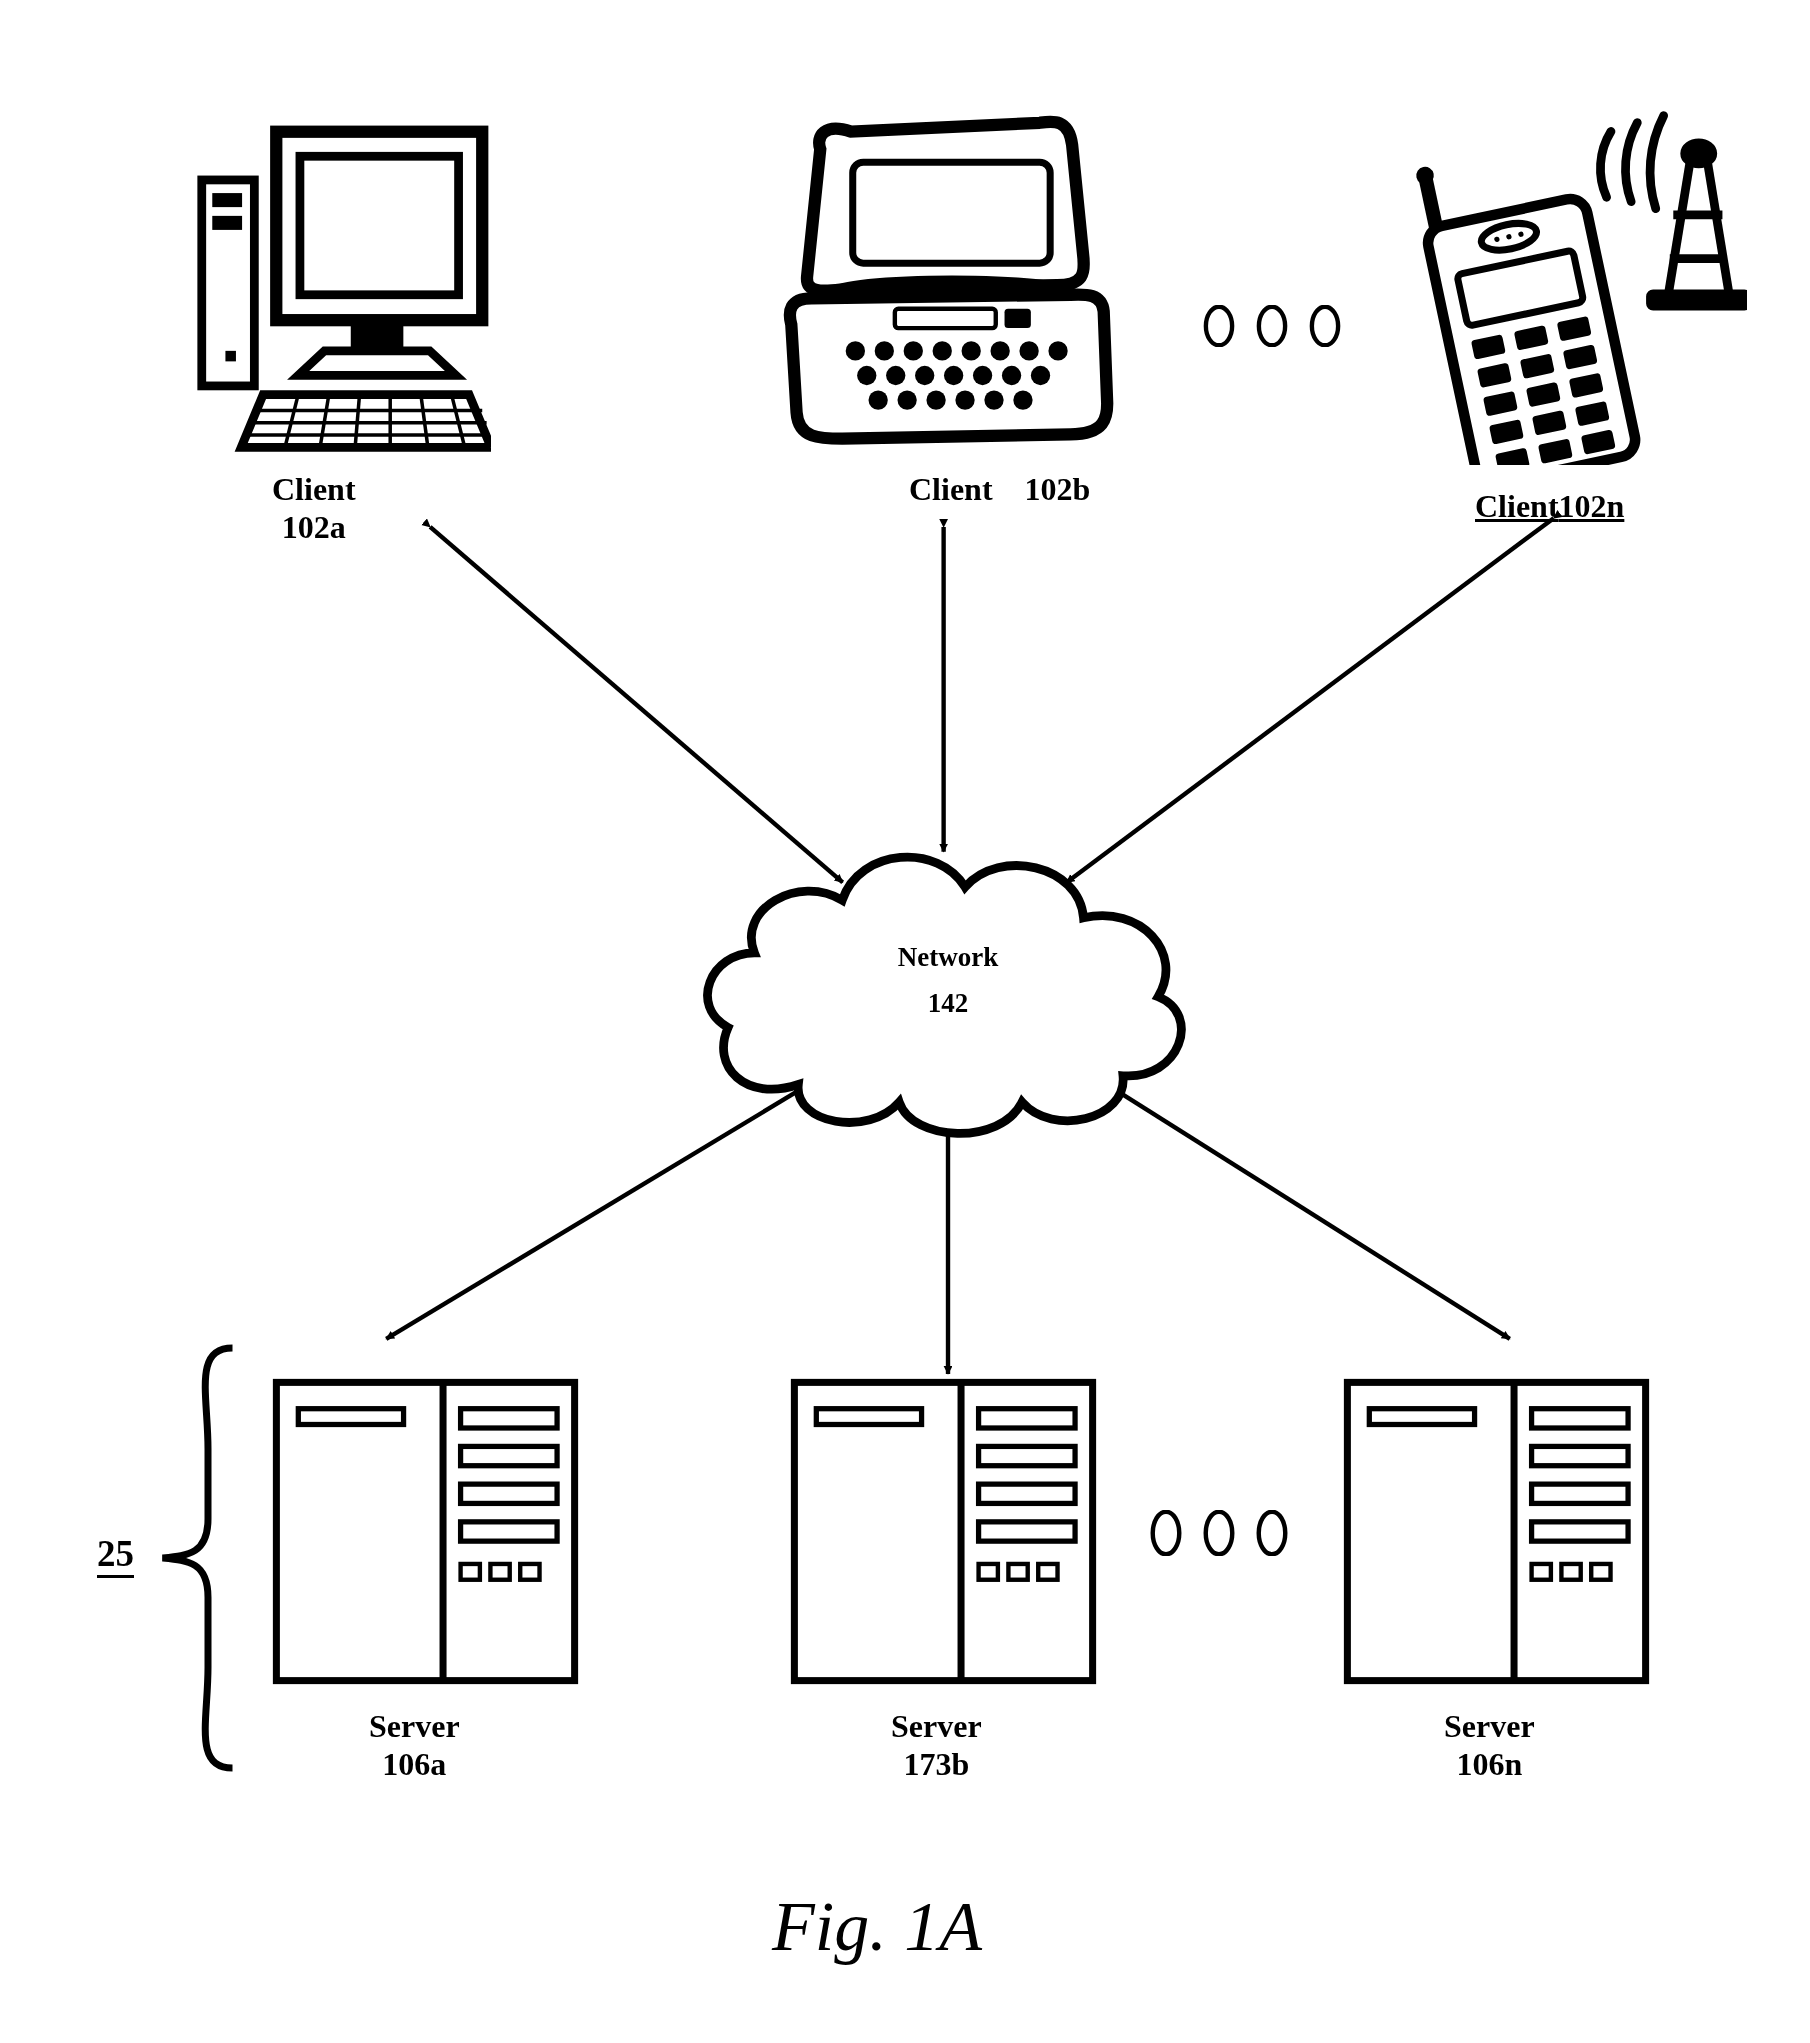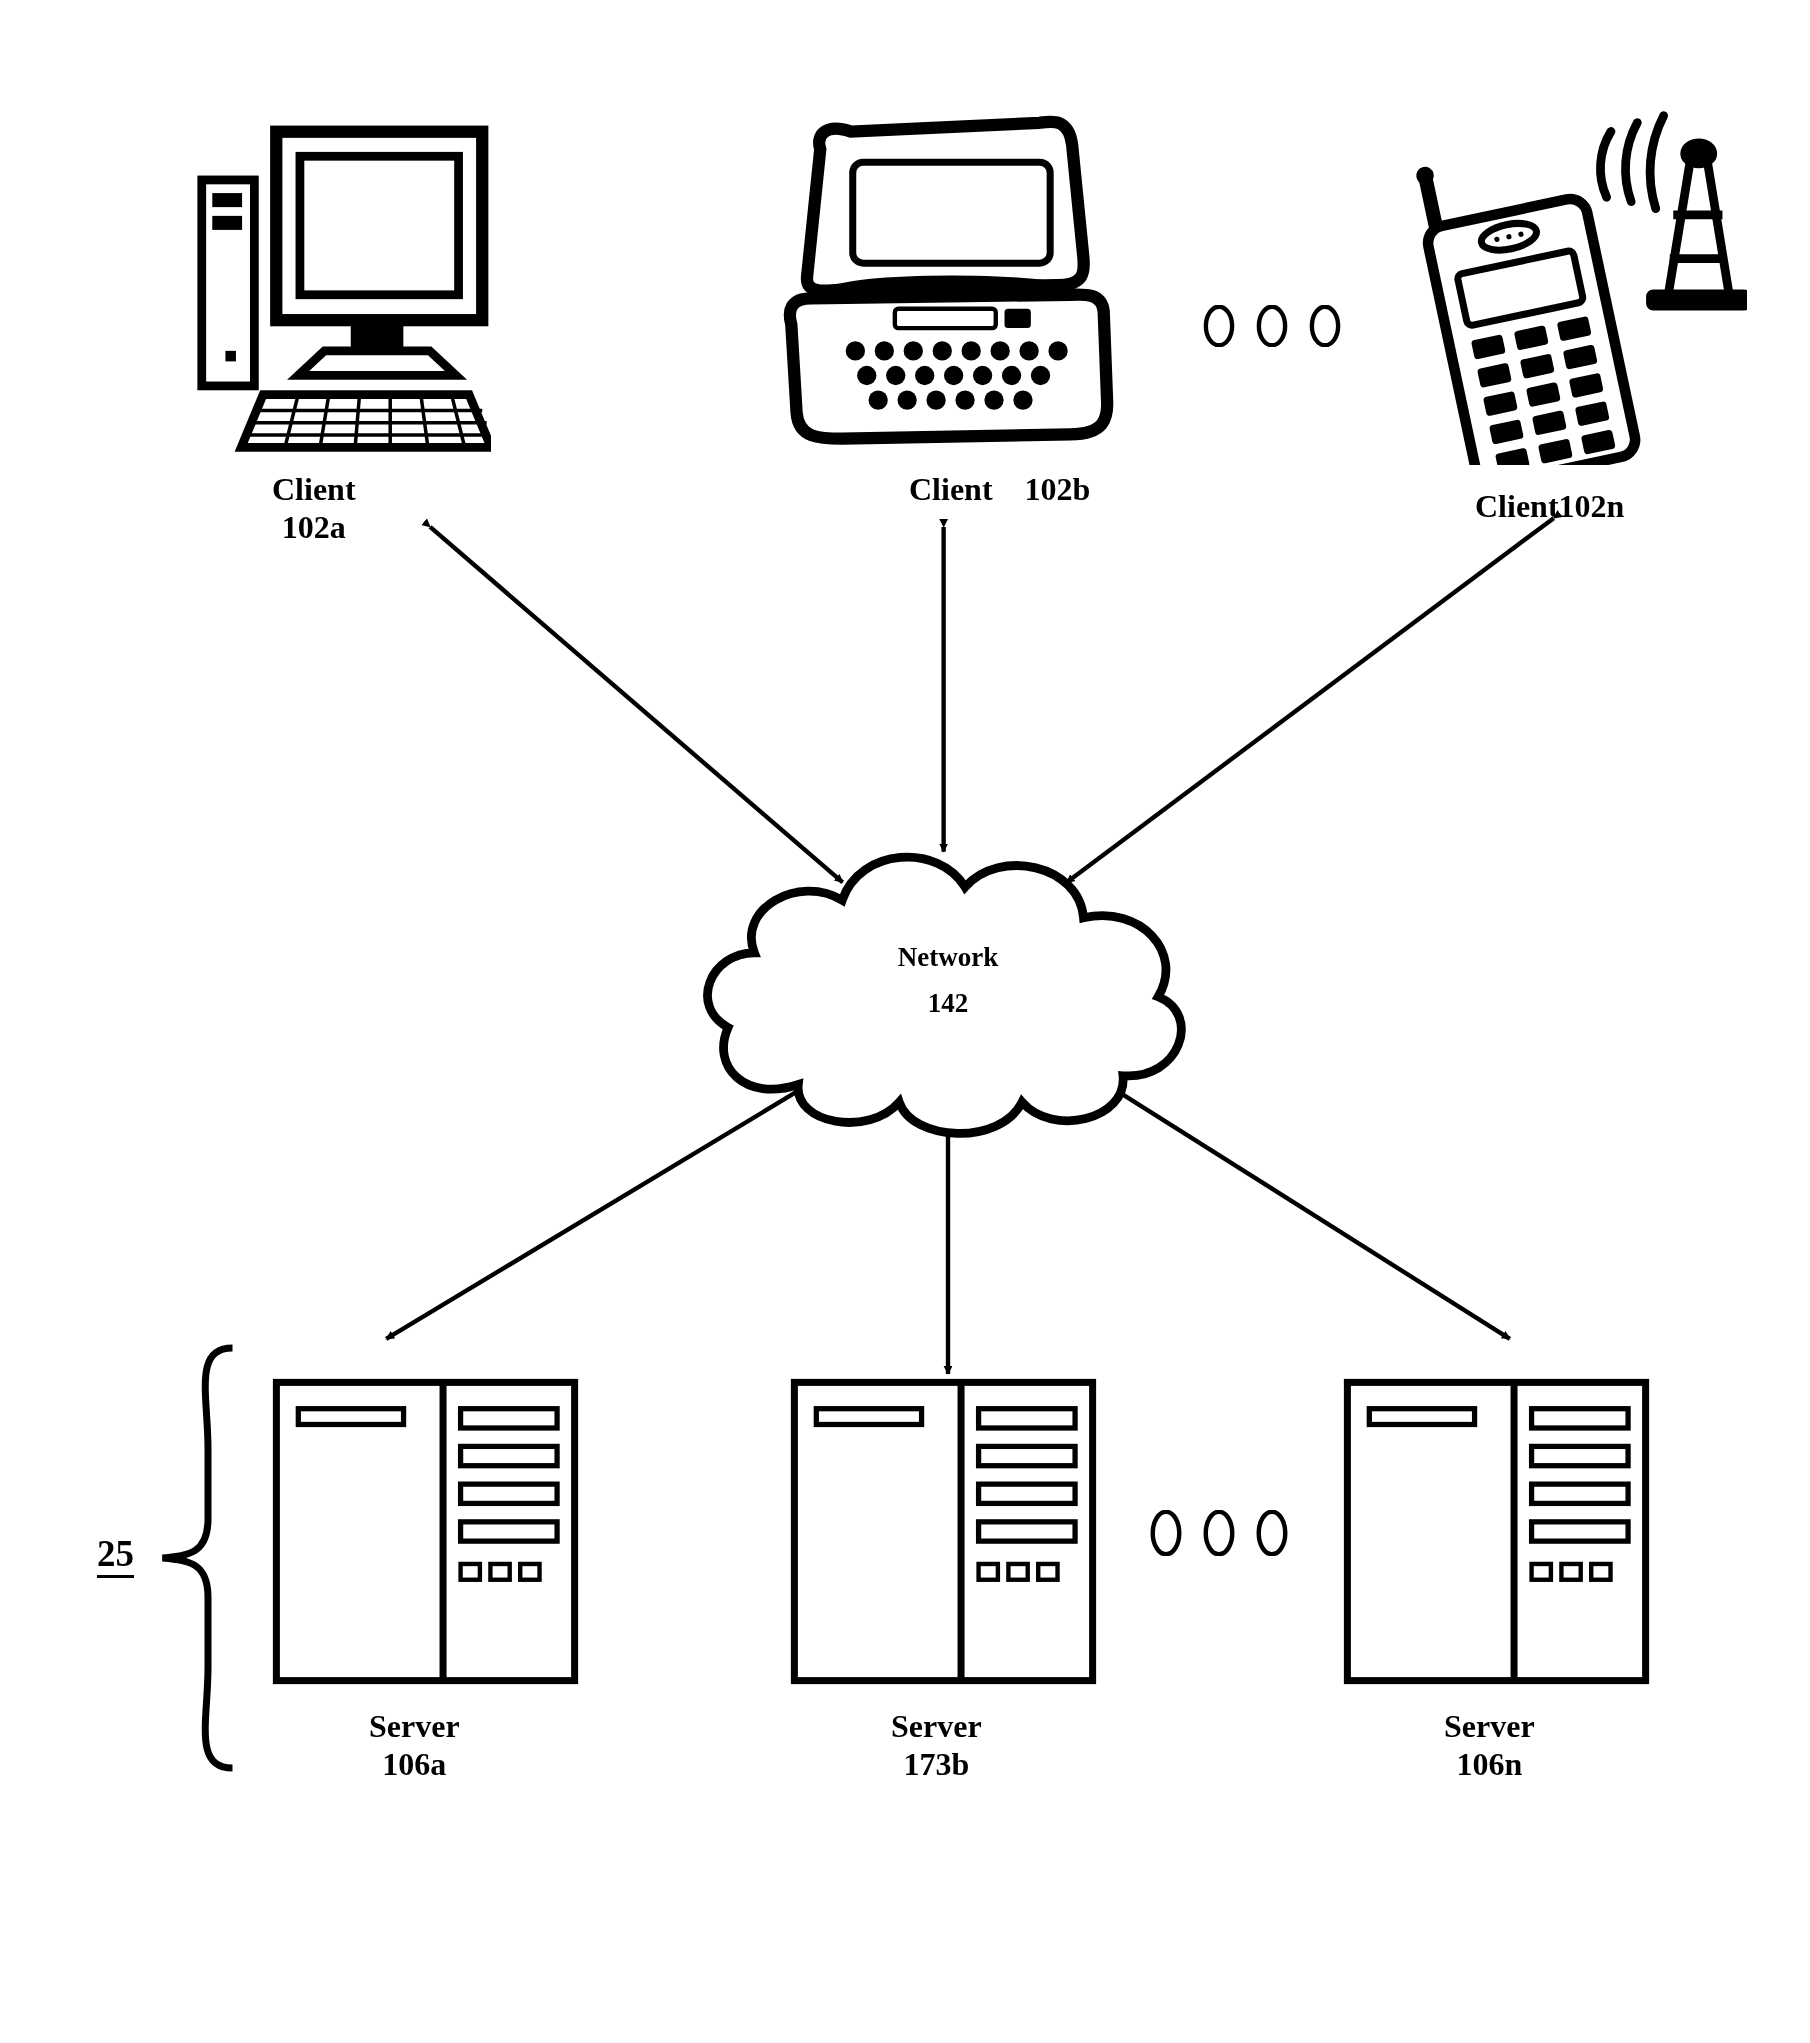--- a/index.html
+++ b/index.html
@@ -210,21 +210,21 @@
           <rect x="185" y="321" width="36" height="22" rx="4"></rect>
         <rect x="85" y="354" width="36" height="22" rx="4"></rect>
           <rect x="135" y="354" width="36" height="22" rx="4"></rect>
           <rect x="185" y="354" width="36" height="22" rx="4"></rect>
         <rect x="85" y="387" width="36" height="22" rx="4"></rect>
           <rect x="135" y="387" width="36" height="22" rx="4"></rect>
           <rect x="185" y="387" width="36" height="22" rx="4"></rect>
       </g>
     </g>
   </svg>
-  <div class="label" style="left:1475px; top:487px;">
+  <div class="label" style="left:1475px; top:487px;text-decoration:underline;">
     <span class="bold">Client</span><span class="bold">102n</span>
   </div>
 
   <svg class="node-svg" style="left:693px; top:830px;" width="509" height="316" viewBox="0 0 580 360">
     <path d="M120 290 
              C60 310 20 270 40 225
              C-5 200 20 140 70 140
              C50 90 120 50 170 80
              C190 20 280 15 310 65
              C350 20 440 40 445 100
@@ -306,15 +306,16 @@
     <rect x="215" y="164" width="110" height="22" fill="#fff" stroke="#000" stroke-width="6"></rect>
     <rect x="215" y="212" width="22" height="18" fill="#fff" stroke="#000" stroke-width="5"></rect>
     <rect x="249" y="212" width="22" height="18" fill="#fff" stroke="#000" stroke-width="5"></rect>
     <rect x="283" y="212" width="22" height="18" fill="#fff" stroke="#000" stroke-width="5"></rect>
   </svg>
   <div class="label" style="left:1444px; top:1707px;">
     <span class="bold">Server</span><br>
     <span class="bold">106n</span>
   </div>
 
+  <div class="fig-caption" style="left:772px; top:1887px;">Fig. 1A</div>
 
 </div>
 
 
 </body></html>

